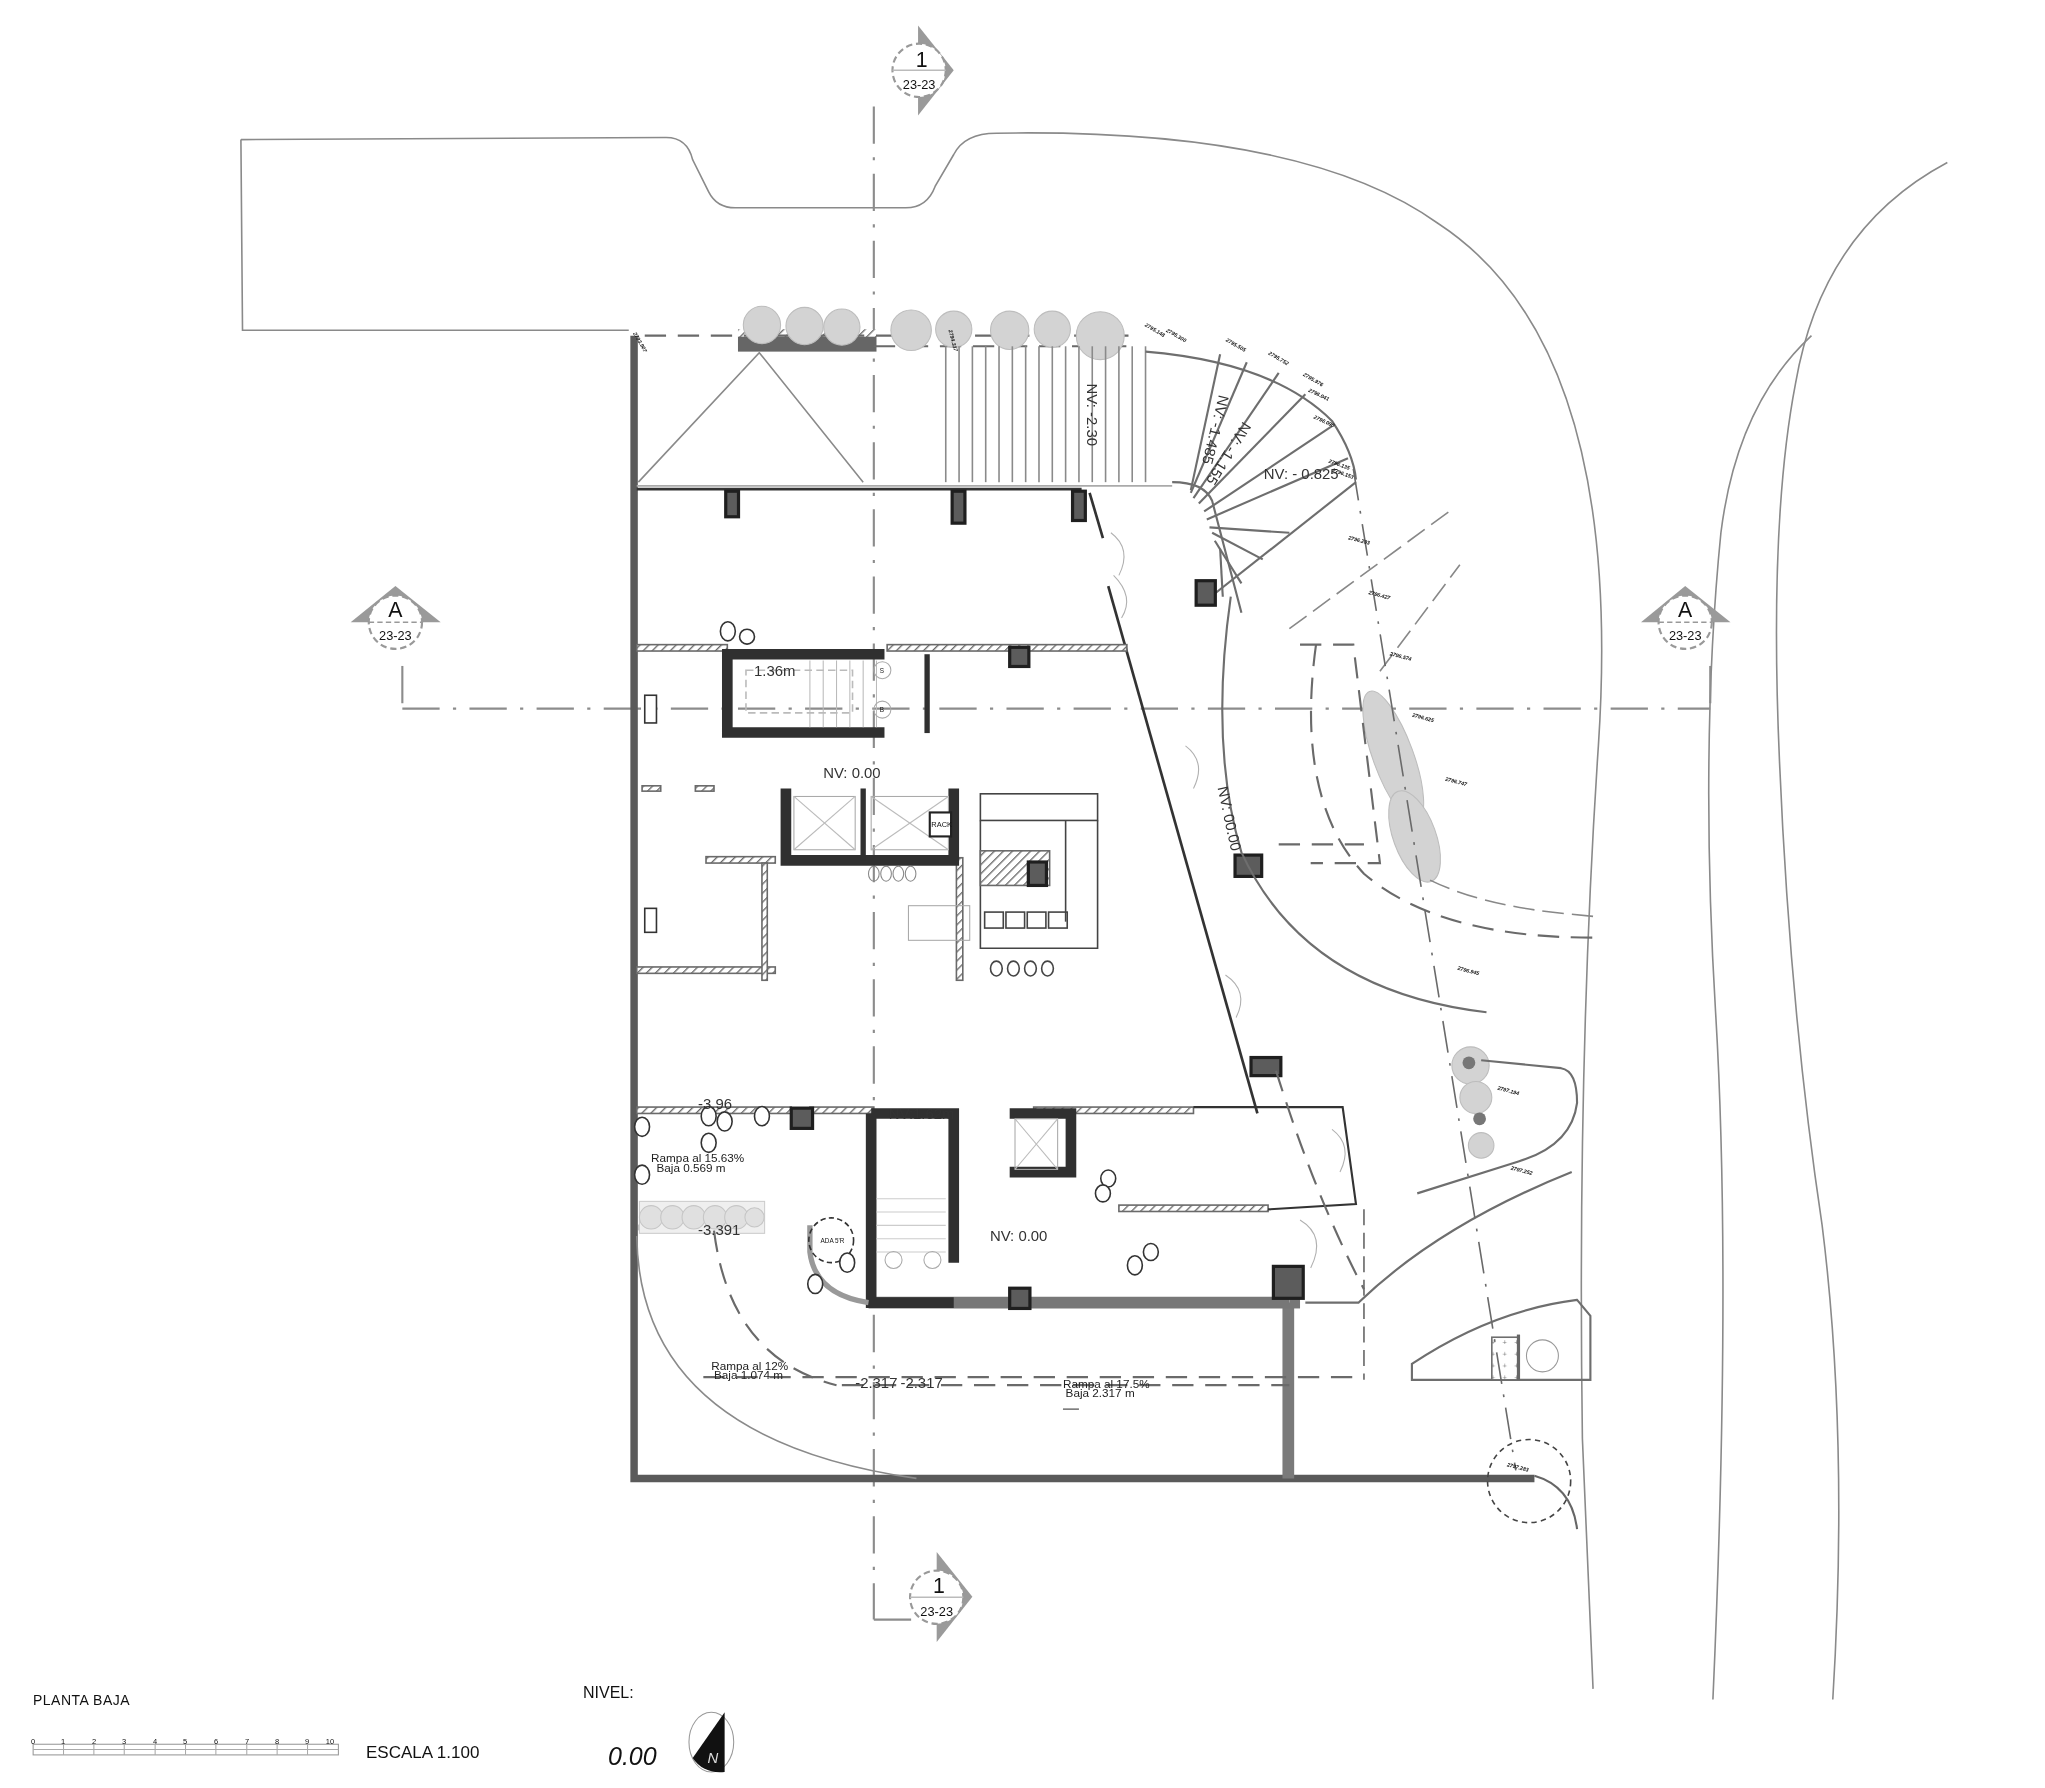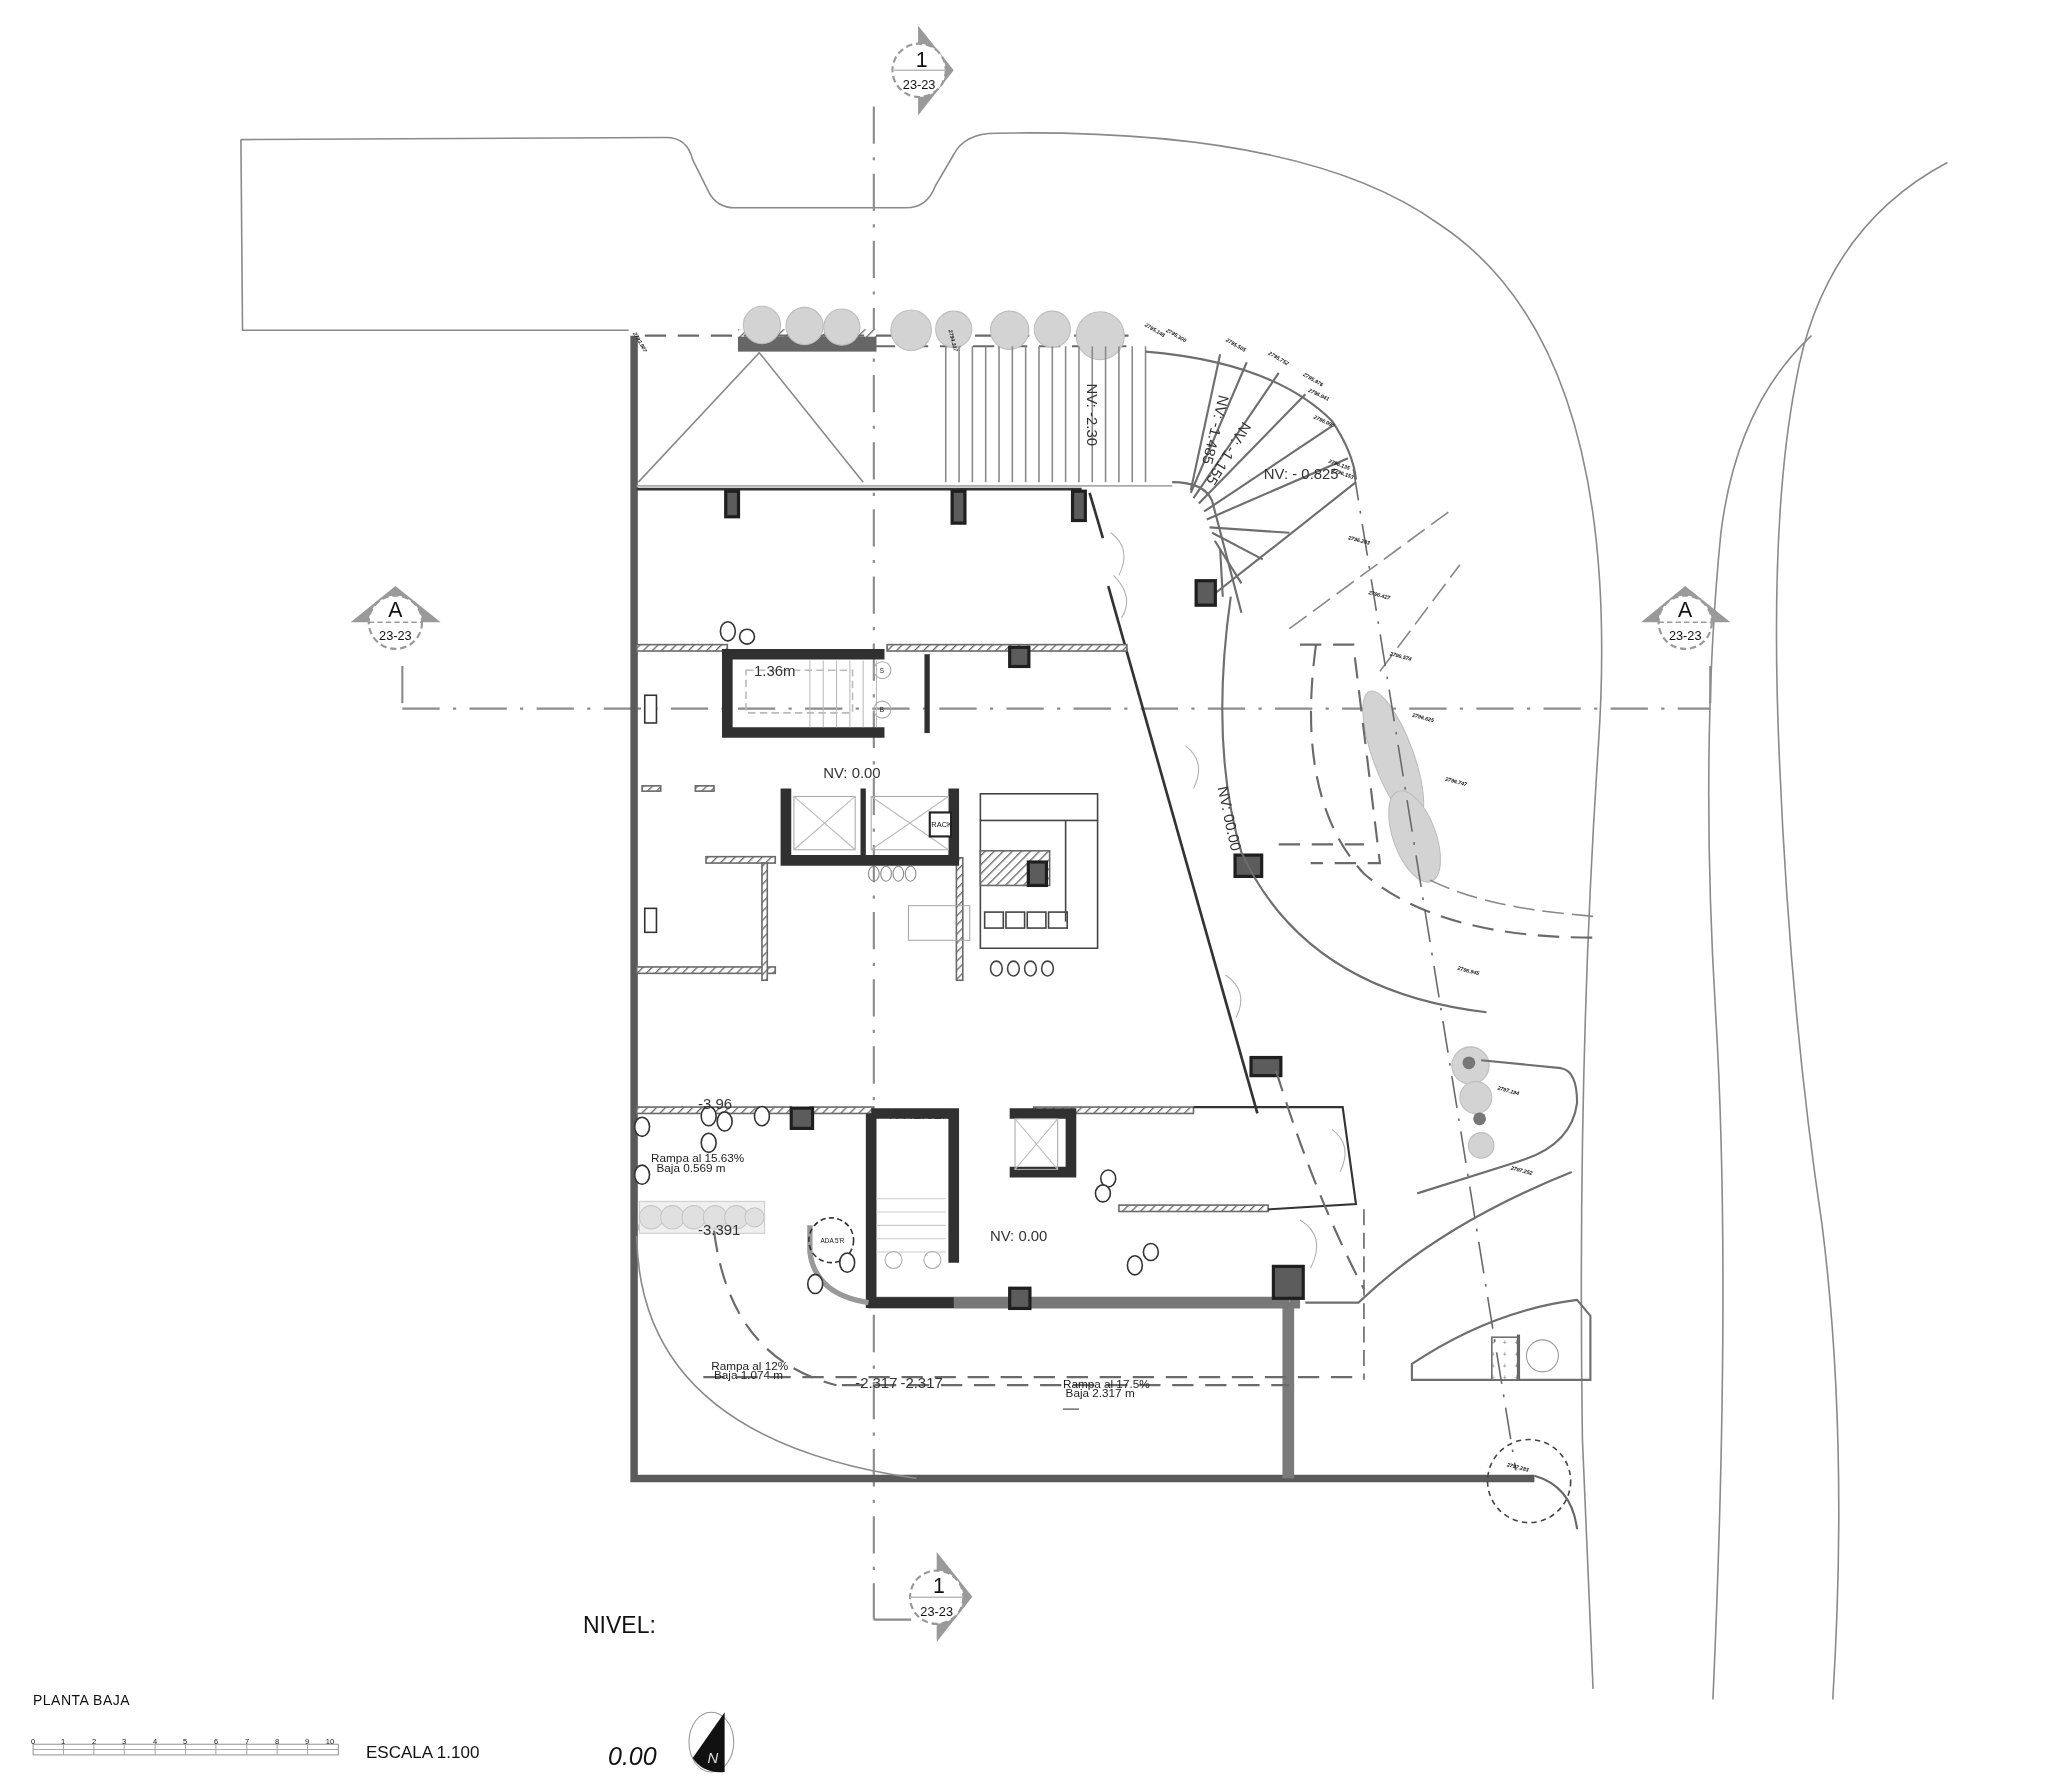--- a/index.html
+++ b/index.html
@@ -12,21 +12,21 @@
   .dash { stroke: #6a6a6a; stroke-width: 4; fill: none; stroke-dasharray: 40 22; }
   .hatch { fill: url(#hatch); stroke: #6a6a6a; stroke-width: 3; }
   .core { fill: none; stroke: #303030; stroke-width: 20; }
   .col { fill: #5c5c5c; stroke: #1f1f1f; stroke-width: 6; }
   .tree { fill: #d3d3d3; stroke: #bdbdbd; stroke-width: 2; }
   .lbl { font-family: "Liberation Sans", sans-serif; fill: #111; }
   .lvl { font-family: "Liberation Sans", sans-serif; fill: #333; font-size: 28px; }
   .svy { font-family: "Liberation Sans", sans-serif; fill: #111; font-size: 20px; font-style: italic; font-weight: bold; }
   .ramp { font-family: "Liberation Sans", sans-serif; fill: #222; font-size: 22px; }
   .bigtitle { position: absolute; left: 33px; top: 1692px; font-size: 14px; letter-spacing: 0.5px; }
-  .nivel-label { position: absolute; left: 583px; top: 1612px; font-size: 23px; }
+  .nivel-label { position: absolute; left: 583px; top: 1684px; font-size: 16px; }
   .nivel-value { position: absolute; left: 608px; top: 1742px; font-size: 25px; font-style: italic; }
   .escala { position: absolute; left: 366px; top: 1743px; font-size: 17px; }
   .scale-ticks { position: absolute; left: 33px; top: 1737px; width: 330px; height: 10.7px; }
   .scale-ticks span { position: absolute; top: 0; font-size: 7.5px; transform: translateX(-50%); }
 </style>
 </head>
 <body>
 
 <svg class="plan" viewBox="0 0 3840 3358" xmlns="http://www.w3.org/2000/svg">
   <defs>

